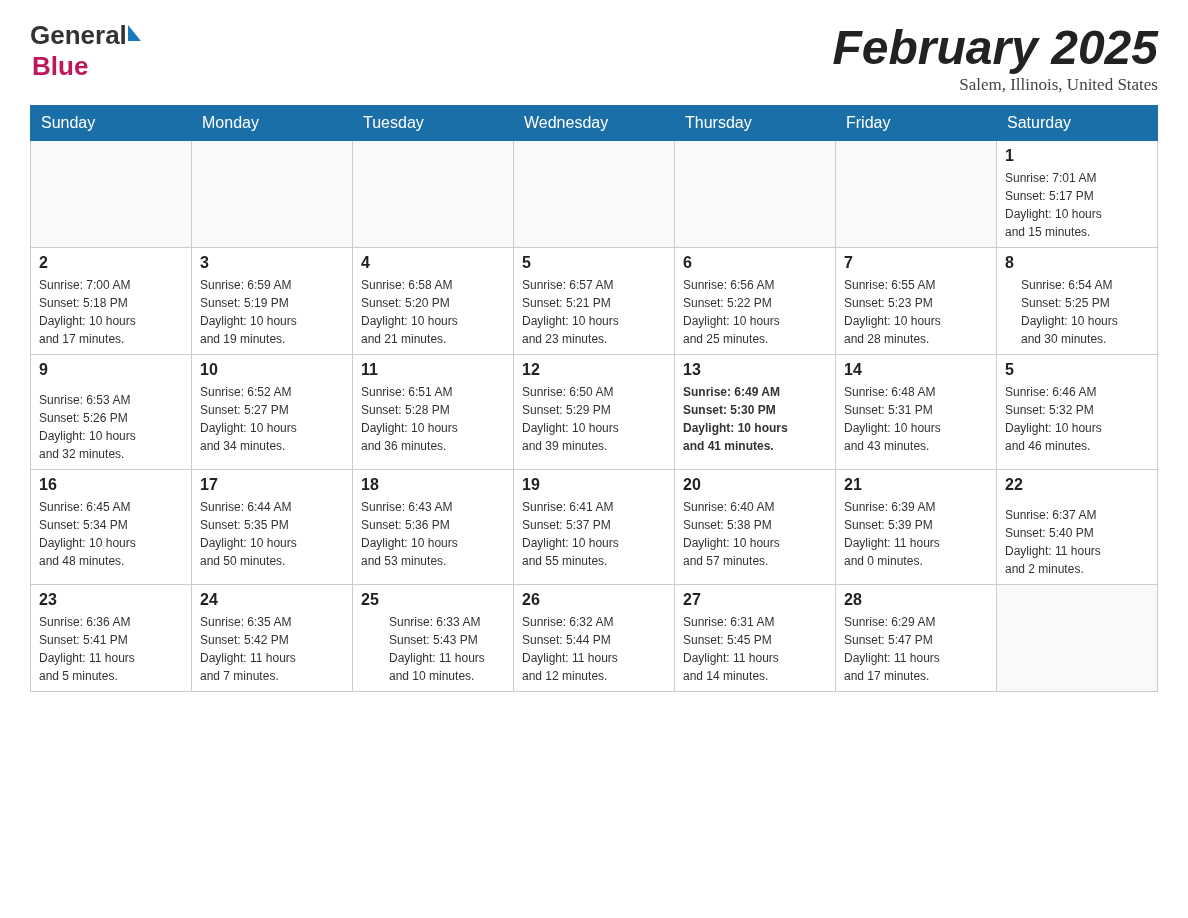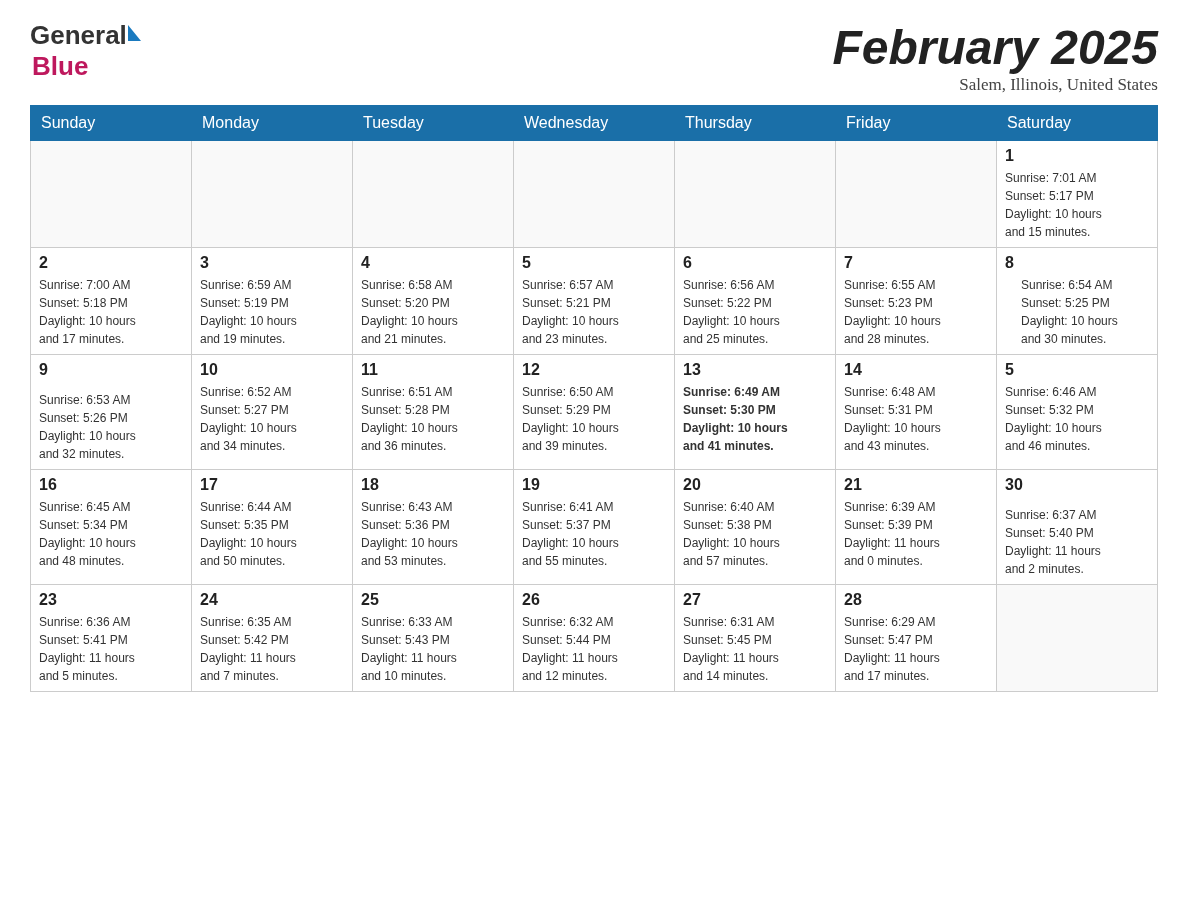--- a/index.html
+++ b/index.html
@@ -282,21 +282,21 @@
 and 57 minutes.</div>
         </td>
         <td>
           <div class="day-number">21</div>
           <div class="day-info" style="white-space: pre-line;">Sunrise: 6:39 AM
 Sunset: 5:39 PM
 Daylight: 11 hours
 and 0 minutes.</div>
         </td>
         <td>
-          <div class="day-number">30</div>
+          <div class="day-number">22</div>
           <div class="day-info" style="white-space: pre-line; margin-top: 12px;">Sunrise: 6:37 AM
 Sunset: 5:40 PM
 Daylight: 11 hours
 and 2 minutes.</div>
         </td>
       </tr>
       <tr>
         <td>
           <div class="day-number">23</div>
           <div class="day-info" style="white-space: pre-line;">Sunrise: 6:36 AM
@@ -306,21 +306,21 @@
         </td>
         <td>
           <div class="day-number">24</div>
           <div class="day-info" style="white-space: pre-line;">Sunrise: 6:35 AM
 Sunset: 5:42 PM
 Daylight: 11 hours
 and 7 minutes.</div>
         </td>
         <td>
           <div class="day-number">25</div>
-          <div class="day-info" style="white-space: pre-line;">Sunrise: 6:33 AM
+          <div class="day-info" style="white-space: pre-line; margin-left: 28px;">Sunrise: 6:33 AM
 Sunset: 5:43 PM
 Daylight: 11 hours
 and 10 minutes.</div>
         </td>
         <td>
           <div class="day-number">26</div>
           <div class="day-info" style="white-space: pre-line;">Sunrise: 6:32 AM
 Sunset: 5:44 PM
 Daylight: 11 hours
 and 12 minutes.</div>

